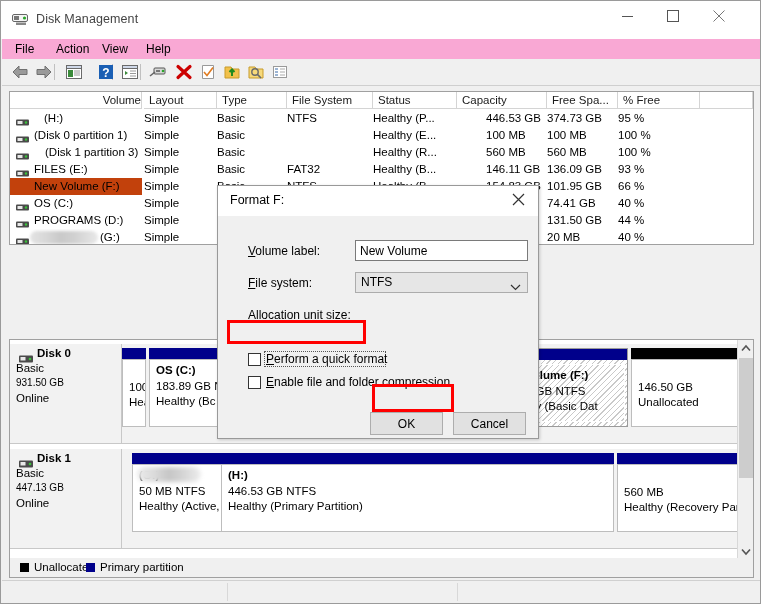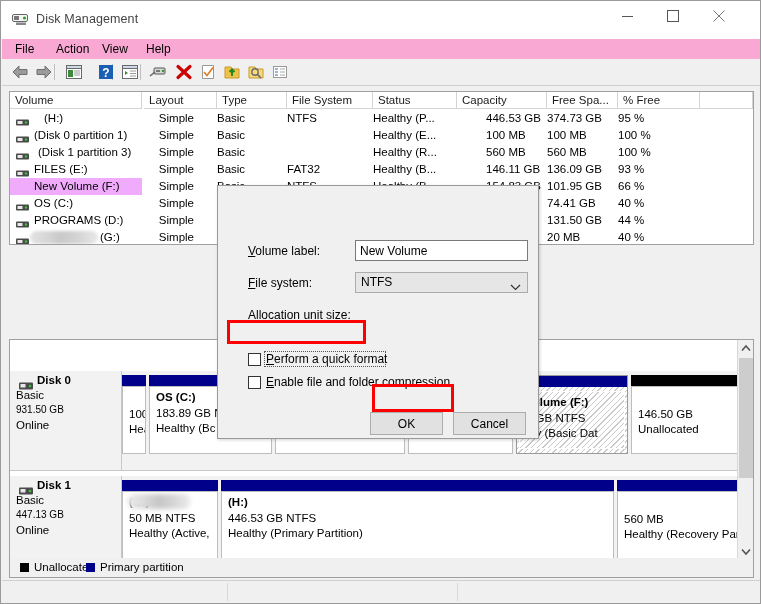--- a/index.html
+++ b/index.html
@@ -130,39 +130,39 @@
   .vol-rows {
     position: absolute;
     left: 0; top: 18px;
     width: 100%;
   }
   .vrow {
     position: relative;
     height: 17px;
   }
   .vrow.sel .c-vol {
-    background: #f0abfc;
+    background: #c2410c;
   }
   .vcell {
     position: absolute;
     top: 0; height: 17px;
     line-height: 17px;
     font-size: 11.5px;
     color: #000;
     white-space: nowrap;
     overflow: hidden;
     cursor: default;
   }
   .vol-ico {
     position: absolute;
     left: 6px; top: 5px;
     width: 13px; height: 7px;
   }
   .c-vol  { left: 0px;   width: 132px; padding-left: 24px; box-sizing: border-box; }
-  .c-lay  { left: 116px; width: 68px; text-align: right;  }
+  .c-lay  { left: 134px; width: 68px;  }
   .c-typ  { left: 207px; width: 62px;  }
   .c-fs   { left: 277px; width: 75px;  }
   .c-st   { left: 363px; width: 82px;  }
   .c-cap  { left: 447px; width: 85px; margin-left: 29px;  }
   .c-free { left: 537px; width: 75px;  }
   .c-pct  { left: 608px; width: 60px;  }
 
   .blur-blob {
     position: absolute;
     left: 20px; top: 2px;
@@ -180,21 +180,20 @@
     background: #ffffff;
     border: 1px solid #a0a0a0;
     box-sizing: border-box;
     overflow: hidden;
   }
   .disk-row {
     position: absolute;
     left: 0;
     width: 728px;
     box-sizing: border-box;
-    margin-top: 27px;
   }
   .disk-info {
     position: absolute;
     left: 0; top: 0;
     width: 112px; height: 100%;
     border: 1px solid #c8c8c8;
     border-top: 0; border-left: 0;
     box-sizing: border-box;
     background: #f2f2f2;
   }
@@ -564,21 +563,21 @@
       <svg width="20" height="18" viewBox="0 0 20 18">
         <rect x="3.5" y="3.5" width="13" height="11" fill="#fff" stroke="#9a9a9a"></rect>
         <path d="M5 6 h3 M5 9 h3 M5 12 h3" stroke="#3a6aa8"></path>
         <path d="M10 6 h5 M10 9 h5 M10 12 h5" stroke="#aaa"></path>
       </svg>
     </div>
   </div>
 
   <div class="vol-panel">
     <div class="vol-head" id="vhead">
-        <div class="vh" style="left: 0px; width: 132px;">Volume</div>
+        <div class="vh" style="left: 0px; width: 132px; text-align: right;">Volume</div>
         <div class="vh" style="left: 134px; width: 73px;">Layout</div>
         <div class="vh" style="left: 207px; width: 70px;">Type</div>
         <div class="vh" style="left: 277px; width: 86px;">File System</div>
         <div class="vh" style="left: 363px; width: 84px;">Status</div>
         <div class="vh" style="left: 447px; width: 90px;">Capacity</div>
         <div class="vh" style="left: 537px; width: 71px;">Free Spa...</div>
         <div class="vh" style="left: 608px; width: 82px;">% Free</div>
         <div class="vh" style="left: 690px; width: 53px;"></div>
       </div>
     <div class="vol-rows" id="vrows">
@@ -611,21 +610,21 @@
           <div class="vcell c-cap">100 MB</div>
           <div class="vcell c-free">100 MB</div>
           <div class="vcell c-pct">100 %</div>
         </div>
         <div class="vrow">
           <span class="vol-ico"><svg width="13" height="7" viewBox="0 0 13 7">
               <rect x="0" y="0.5" width="13" height="6" rx="1" fill="#4a4a4a"></rect>
               <rect x="1.5" y="2" width="5" height="3" fill="#e8e8e8"></rect>
               <circle cx="10" cy="3.5" r="1.2" fill="#3ac23a"></circle>
             </svg></span>
-          <div class="vcell c-vol" style="padding-left: 28px;">(Disk 1 partition 3)</div>
+          <div class="vcell c-vol" style="padding-left: 35px;">(Disk 1 partition 3)</div>
           <div class="vcell c-lay">Simple</div>
           <div class="vcell c-typ">Basic</div>
           <div class="vcell c-fs"></div>
           <div class="vcell c-st">Healthy (R...</div>
           <div class="vcell c-cap">560 MB</div>
           <div class="vcell c-free">560 MB</div>
           <div class="vcell c-pct">100 %</div>
         </div>
         <div class="vrow">
           <span class="vol-ico"><svg width="13" height="7" viewBox="0 0 13 7">
@@ -766,21 +765,21 @@
                 <rect x="0" y="0.5" width="14" height="7" rx="1" fill="#4a4a4a"></rect>
                 <rect x="1.5" y="2" width="5" height="3.5" fill="#e8e8e8"></rect>
                 <circle cx="11" cy="4" r="1.3" fill="#3ac23a"></circle>
               </svg></span>
             <div class="disk-name">Disk 1</div>
             <div class="disk-l2">Basic</div>
             <div class="disk-l3">447.13 GB</div>
             <div class="disk-l4">Online</div>
           </div>
           <div class="parts">
-            <div class="part" style="left: 0px; width: 96px;">
+            <div class="part" style="left: 10px; width: 96px;">
               <div class="cap"></div>
               <div class="body">
                 <div class="p-title">(G:)</div>
                 <div class="blur-blob2" style="top: 2px; left: 4px;"></div>
                 <div class="p-l2">50 MB NTFS</div>
                 <div class="p-l3">Healthy (Active,</div>
               </div>
             </div>
             <div class="part" style="left: 99px; width: 393px;">
               <div class="cap"></div>
@@ -821,20 +820,28 @@
     <div class="swatch" style="left:76px;background:#00008b"></div>
     <div class="legend-label" style="left:90px">Primary partition</div>
   </div>
 
   <div class="statusbar">
     <div class="status-sep" style="left:225px"></div>
     <div class="status-sep" style="left:455px"></div>
   </div>
 
   <div class="dialog">
+    <div class="dlg-title">
+      <span class="dlg-title-text">Format F:</span>
+      <button class="dlg-close">
+        <svg width="13" height="13" viewBox="0 0 13 13">
+            <path d="M1 1 L12 12 M12 1 L1 12" stroke="#333" stroke-width="1.2"></path>
+          </svg>
+      </button>
+    </div>
     <div class="dlg-body">
 
       <div class="dlg-label" style="left:30px; top:28px"><span class="ul1">V</span><span id="f0rest">olume label:</span></div>
       <input class="dlg-input" style="top: 24px;" value="New Volume">
 
       <div class="dlg-label" style="left:30px; top:60px"><span class="ul1">F</span><span id="f1rest">ile system:</span></div>
       <div class="dlg-select" style="top:56px">
         <span class="sel-val">NTFS</span>
         <span class="chev">
           <svg width="11" height="7" viewBox="0 0 11 7">

